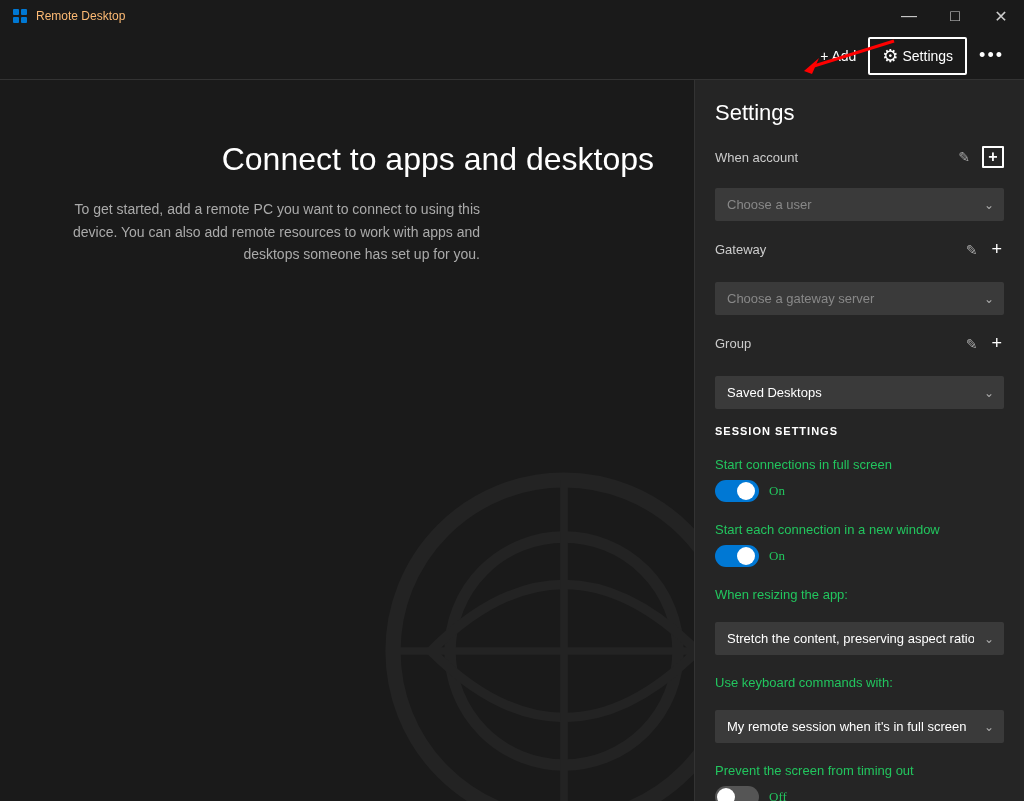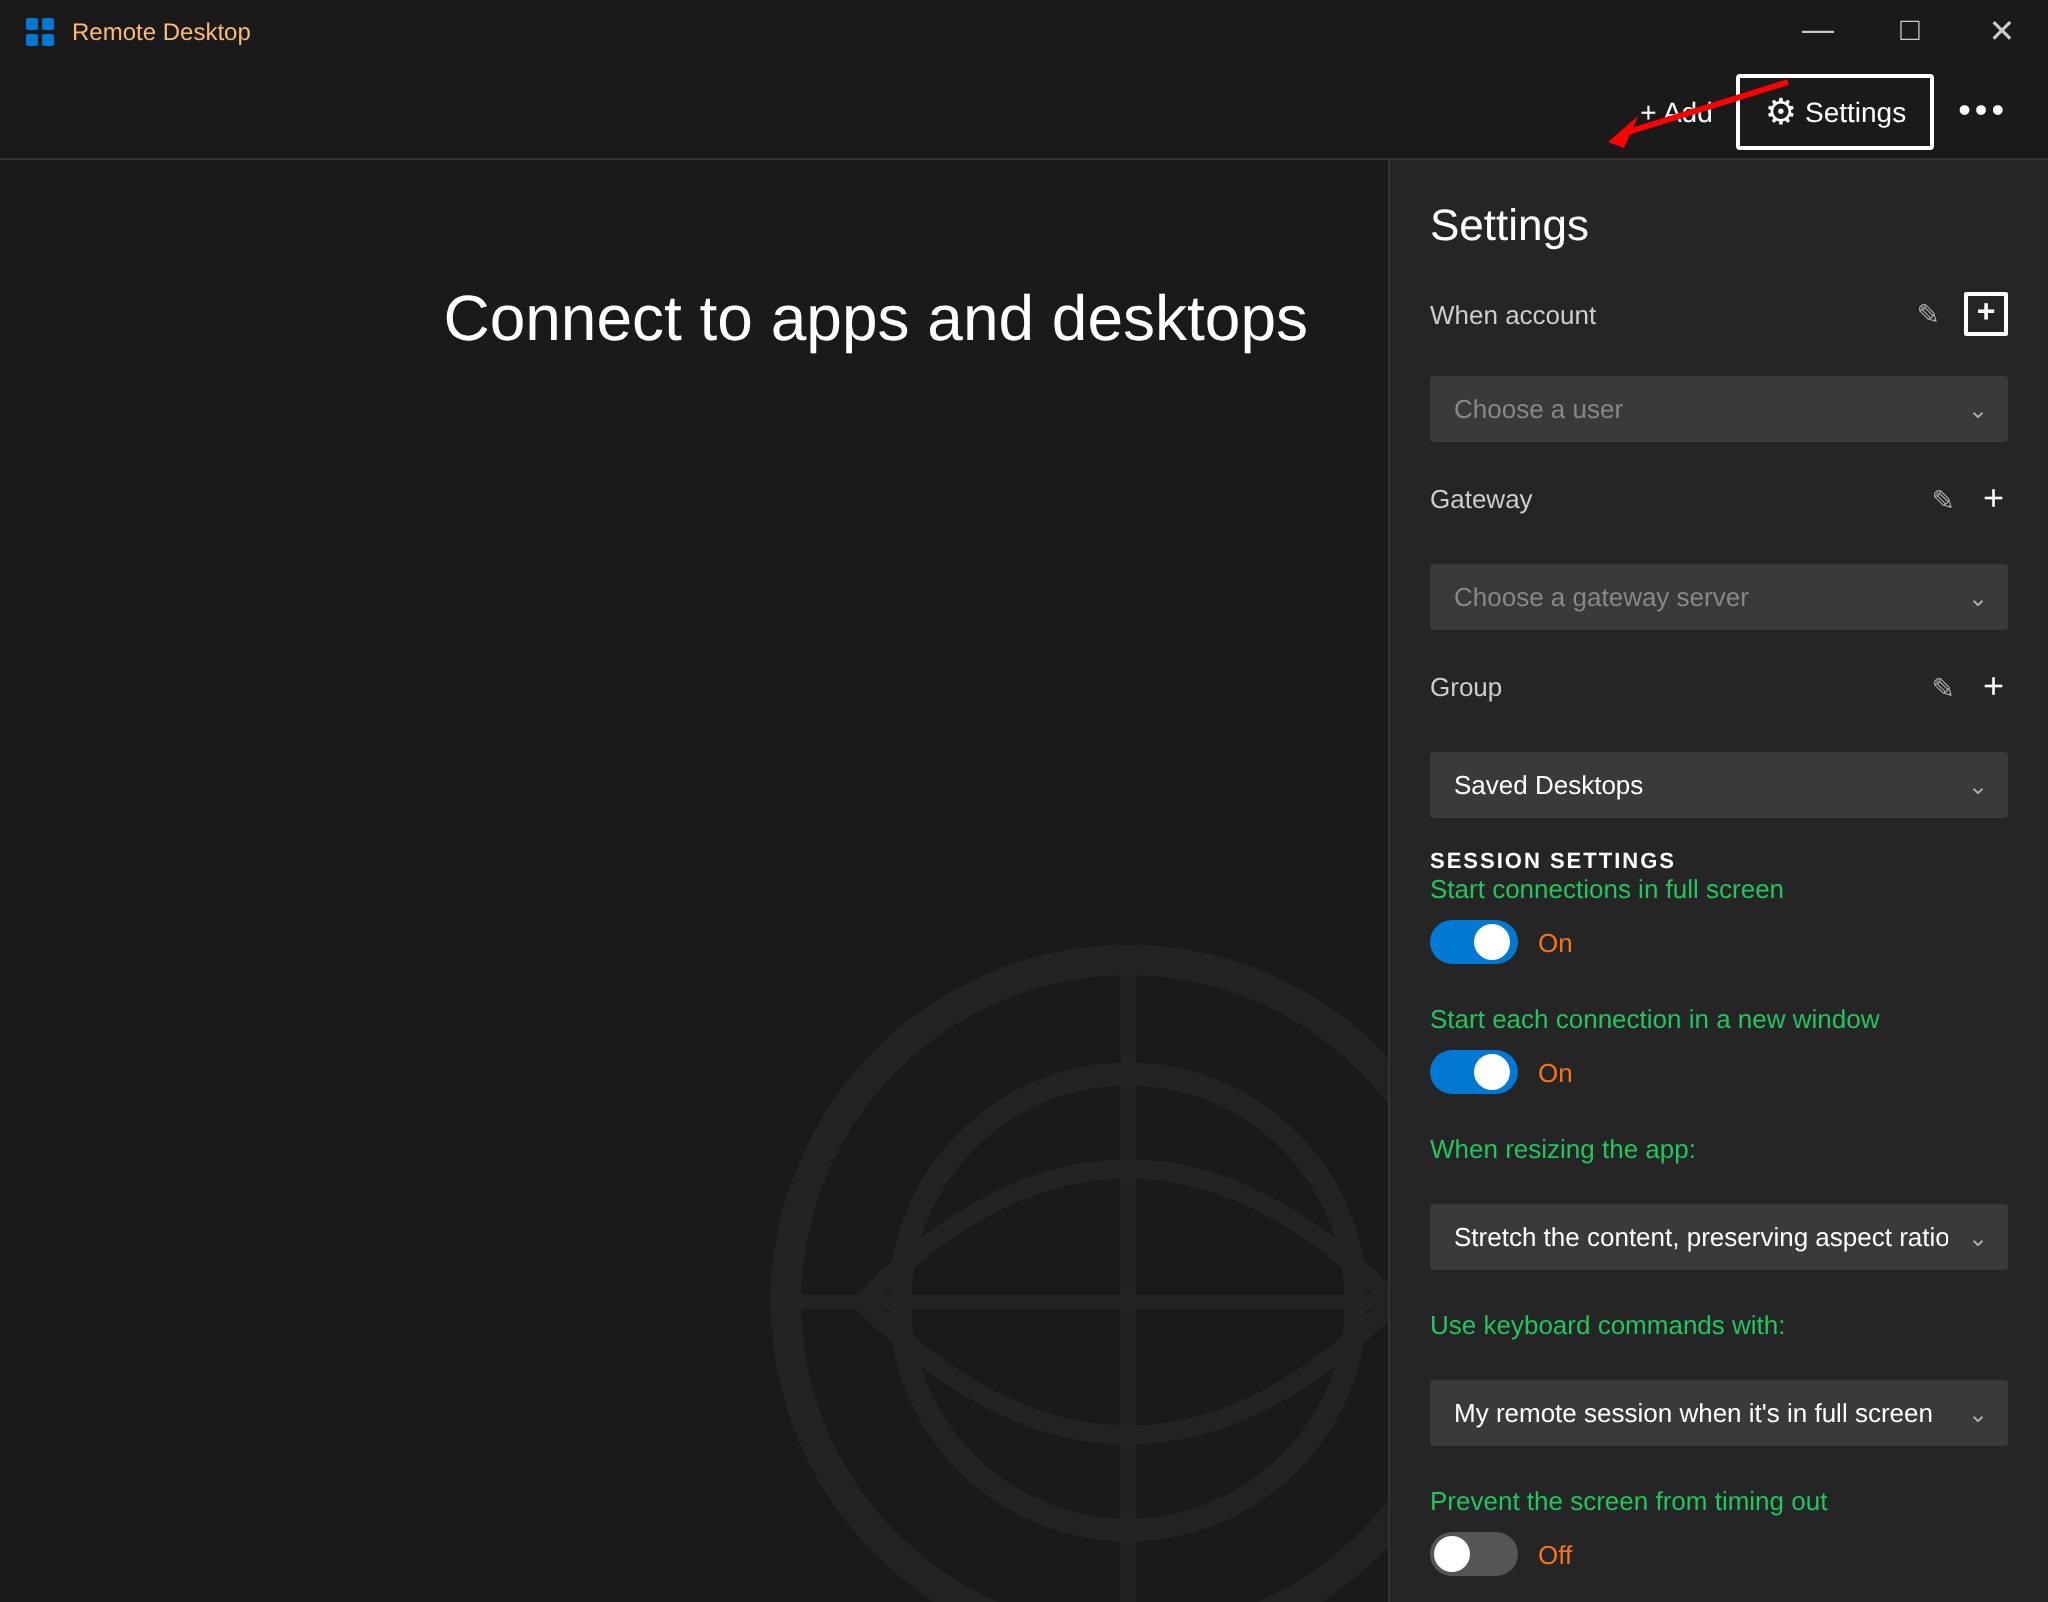--- a/index.html
+++ b/index.html
@@ -212,21 +212,21 @@
       font-size: 12px;
       pointer-events: none;
     }
 
     .session-header {
       font-size: 11px;
       font-weight: 700;
       color: #fff;
       letter-spacing: 1px;
       text-transform: uppercase;
-      margin: 4px 0 0 0;
+      margin: 4px 0 20px 0;
     }
 
     .setting-row {
       margin-bottom: 20px;
     }
     .setting-row-label {
       font-size: 13px;
       color: #22c55e;
       margin-bottom: 8px;
     }
@@ -253,21 +253,22 @@
       border-radius: 50%;
       background: #fff;
       position: absolute;
       top: 2px;
       transition: left 0.15s;
     }
     .toggle.on .toggle-knob { left: 22px; }
     .toggle.off .toggle-knob { left: 2px; }
     .toggle-label {
       font-size: 13px;
-      color: #f97316;
+      color: #22c55e;
+      font-family: Liberation Serif, serif;
     }
   </style>
 </head>
 <body>
 
 <div class="titlebar">
   <div class="titlebar-left">
     <svg class="titlebar-icon" viewBox="0 0 16 16" fill="#0078d4">
       <rect x="1" y="1" width="6" height="6" rx="1"></rect>
       <rect x="9" y="1" width="6" height="6" rx="1"></rect>
@@ -298,20 +299,21 @@
   </button>
   <button class="toolbar-btn">
     <span style="font-size:18px; letter-spacing:2px;">•••</span>
   </button>
 </div>
 
 <div class="main">
 
   <div class="left-panel">
     <h1>Connect to apps and desktops</h1>
+    <p>To get started, add a remote PC you want to connect to using this device. You can also add remote resources to work with apps and desktops someone has set up for you.</p>
 
     <svg class="watermark" viewBox="0 0 200 200" fill="none">
       <circle cx="100" cy="100" r="90" stroke="#888" stroke-width="8" fill="none"></circle>
       <circle cx="100" cy="100" r="60" stroke="#888" stroke-width="6" fill="none"></circle>
       <path d="M 30 100 Q 100 30 170 100 Q 100 170 30 100 Z" stroke="#888" stroke-width="5" fill="none"></path>
       <line x1="100" y1="10" x2="100" y2="190" stroke="#888" stroke-width="4"></line>
       <line x1="10" y1="100" x2="190" y2="100" stroke="#888" stroke-width="4"></line>
     </svg>
   </div>
 

